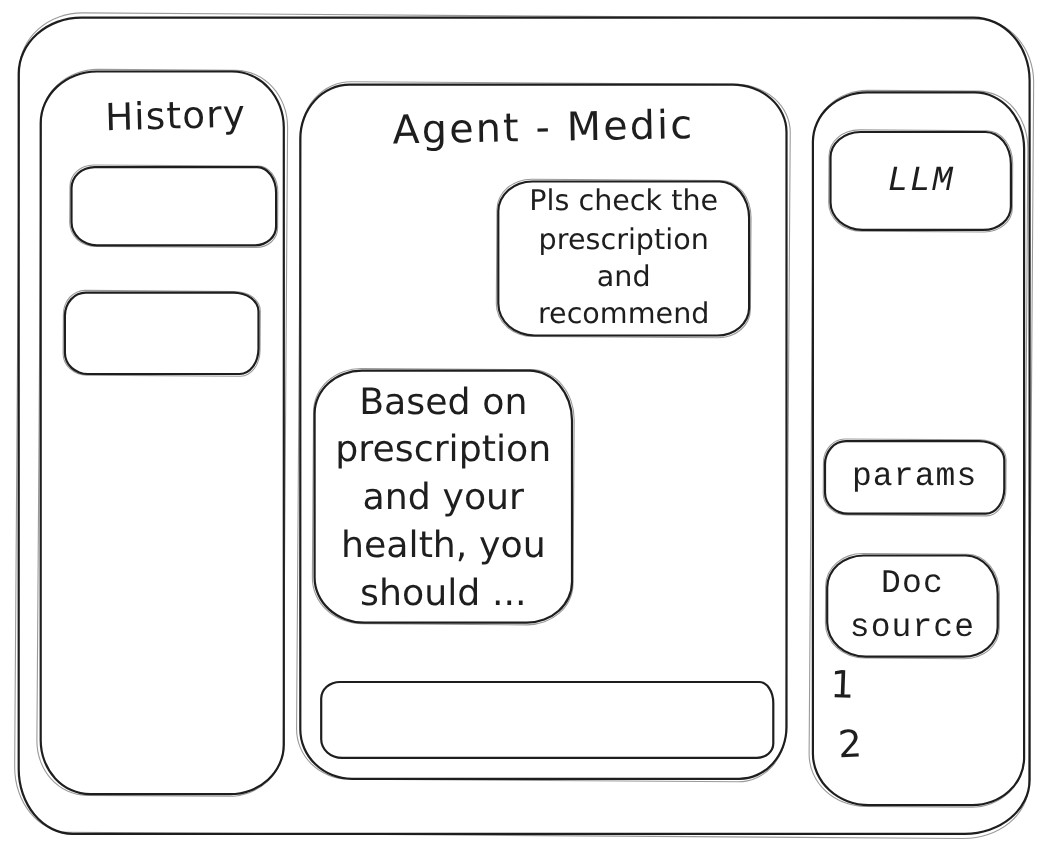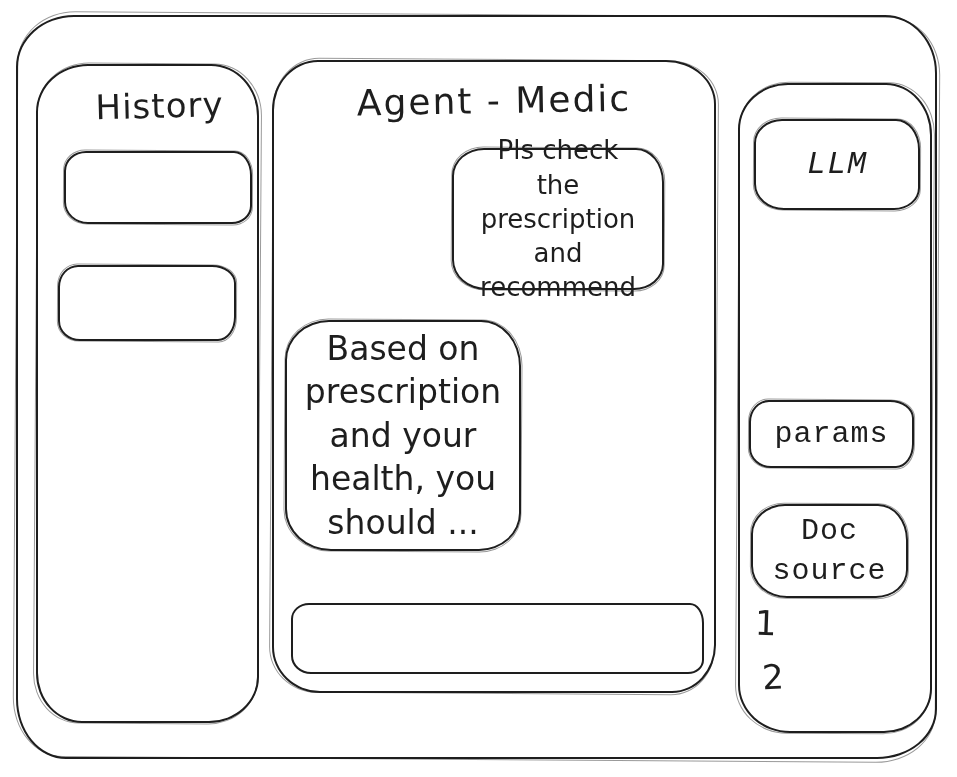--- a/index.html
+++ b/index.html
@@ -60,21 +60,21 @@
     left:26px; top:85px; width:188px; height:73px;
     border-radius:22px 18px 20px 24px / 20px 24px 18px 22px;
   }
   .history-item-2{
     left:20px; top:199px; width:178px; height:76px;
     border-radius:20px 24px 18px 22px / 22px 18px 24px 20px;
   }
 
   
   .panel-center{
-    left:272px; top:60px; width:444px; height:633px;
+    left:272px; top:76px; width:444px; height:633px;
     border-radius:46px 50px 44px 48px / 50px 44px 48px 46px;
     text-decoration:underline;
   }
   .chat-title{
     position:absolute;
     left:0; top:18px; width:100%;
     margin:0;
     text-align:center;
     font-size:36px;
     font-weight:normal;
@@ -82,21 +82,21 @@
     transform:rotate(-1deg);
   }
   .bubble{
     display:flex;
     align-items:center;
     justify-content:center;
     text-align:center;
     line-height:1.32;
   }
   .bubble-user{
-    left:178px; top:86px; width:212px; height:142px;
+    left:178px; top:86px; width:230px; height:142px;
     padding:6px 22px;
     font-size:26px;
     border-radius:32px 28px 30px 34px / 28px 34px 26px 30px;
   }
   .bubble-assistant{
     left:11px; top:258px; width:236px; height:231px;
     padding:6px 24px;
     font-size:33px;
     border-radius:44px 40px 42px 46px / 40px 46px 38px 42px;
   }

